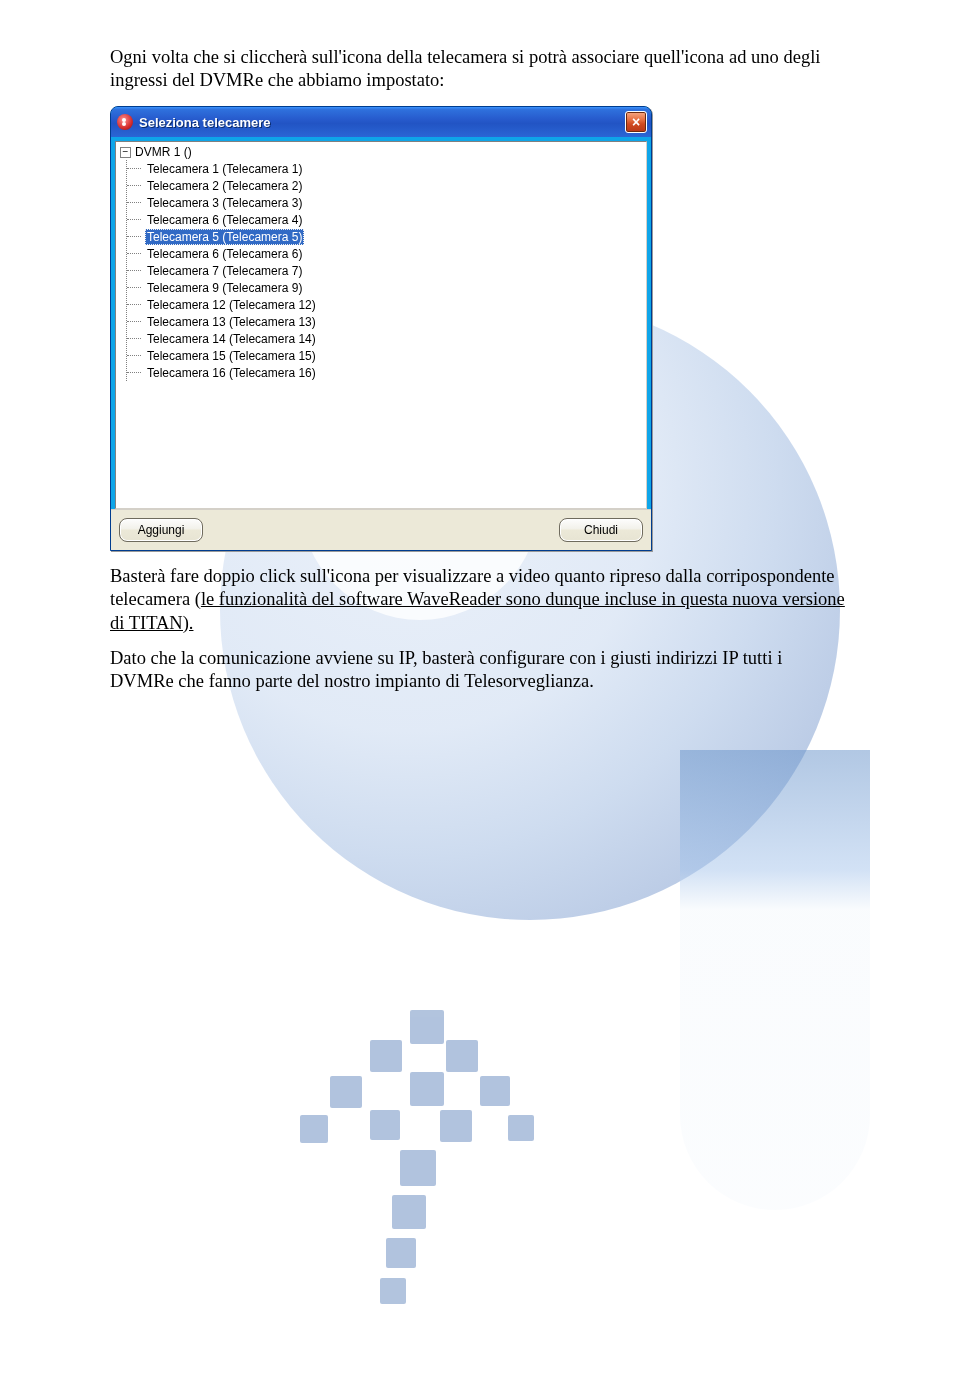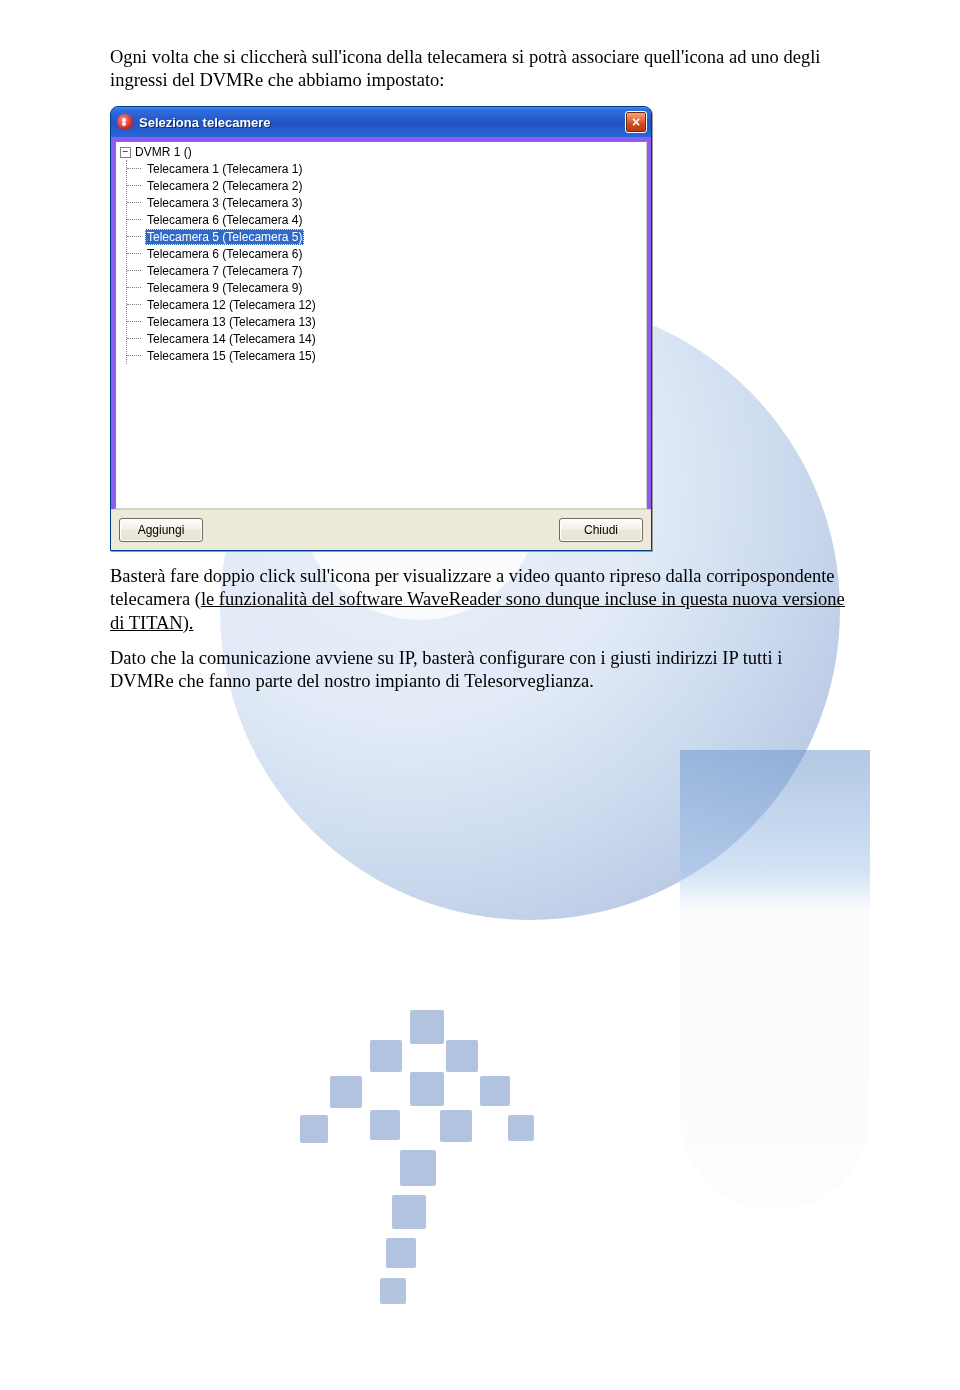--- a/index.html
+++ b/index.html
@@ -71,21 +71,21 @@
     line-height: 1.25;
     color: #000;
     margin: 12px 0 0 0;
   }
   
   .dialog {
     width: 542px;
     margin: 14px 0 14px 0;
     border: 1px solid #003c8e;
     border-radius: 8px 8px 0 0;
-    background: #8b5cf6;
+    background: #0ea5e9;
     font-family: Tahoma, Arial, sans-serif;
     font-size: 12px;
     color: #000;
     box-shadow: 1px 1px 0 #9a9a9a;
   }
   .titlebar {
     height: 30px;
     background: linear-gradient(180deg, #3a93ff 0%, #2f71dd 8%, #275bcd 40%, #2254c4 55%, #2a66d5 100%);
     border-radius: 7px 7px 0 0;
     display: flex;
@@ -201,21 +201,21 @@
     padding: 8px 8px 8px 8px;
     display: flex;
     justify-content: space-between;
     border-top: 1px solid #d4d0c8;
   }
   .win-btn {
     min-width: 84px;
     height: 24px;
     background: linear-gradient(180deg, #fdfdfd 0%, #f2f1ea 45%, #ece9d8 50%, #e7e4d3 100%);
     border: 1px solid #6f6b5e;
-    border-radius: 3px;
+    border-radius: 8px;
     font-family: Tahoma, Arial, sans-serif;
     font-size: 12px;
     padding: 0 8px;
     cursor: pointer;
     display: inline-flex;
     align-items: center;
     justify-content: center;
     box-shadow: 0 0 0 1px #fff inset;
   }
 </style>
@@ -291,20 +291,23 @@
             </div>
             <div class="tree-item">
               <span class="label">Telecamera 13 (Telecamera 13)</span>
             </div>
             <div class="tree-item">
               <span class="label">Telecamera 14 (Telecamera 14)</span>
             </div>
             <div class="tree-item">
               <span class="label">Telecamera 15 (Telecamera 15)</span>
             </div>
+            <div class="tree-item">
+              <span class="label">Telecamera 16 (Telecamera 16)</span>
+            </div>
           </div>
       </div>
     </div>
     <div class="button-bar">
       <button class="win-btn">Aggiungi</button>
       <button class="win-btn">Chiudi</button>
     </div>
   </div>
 
   <p class="para2">

